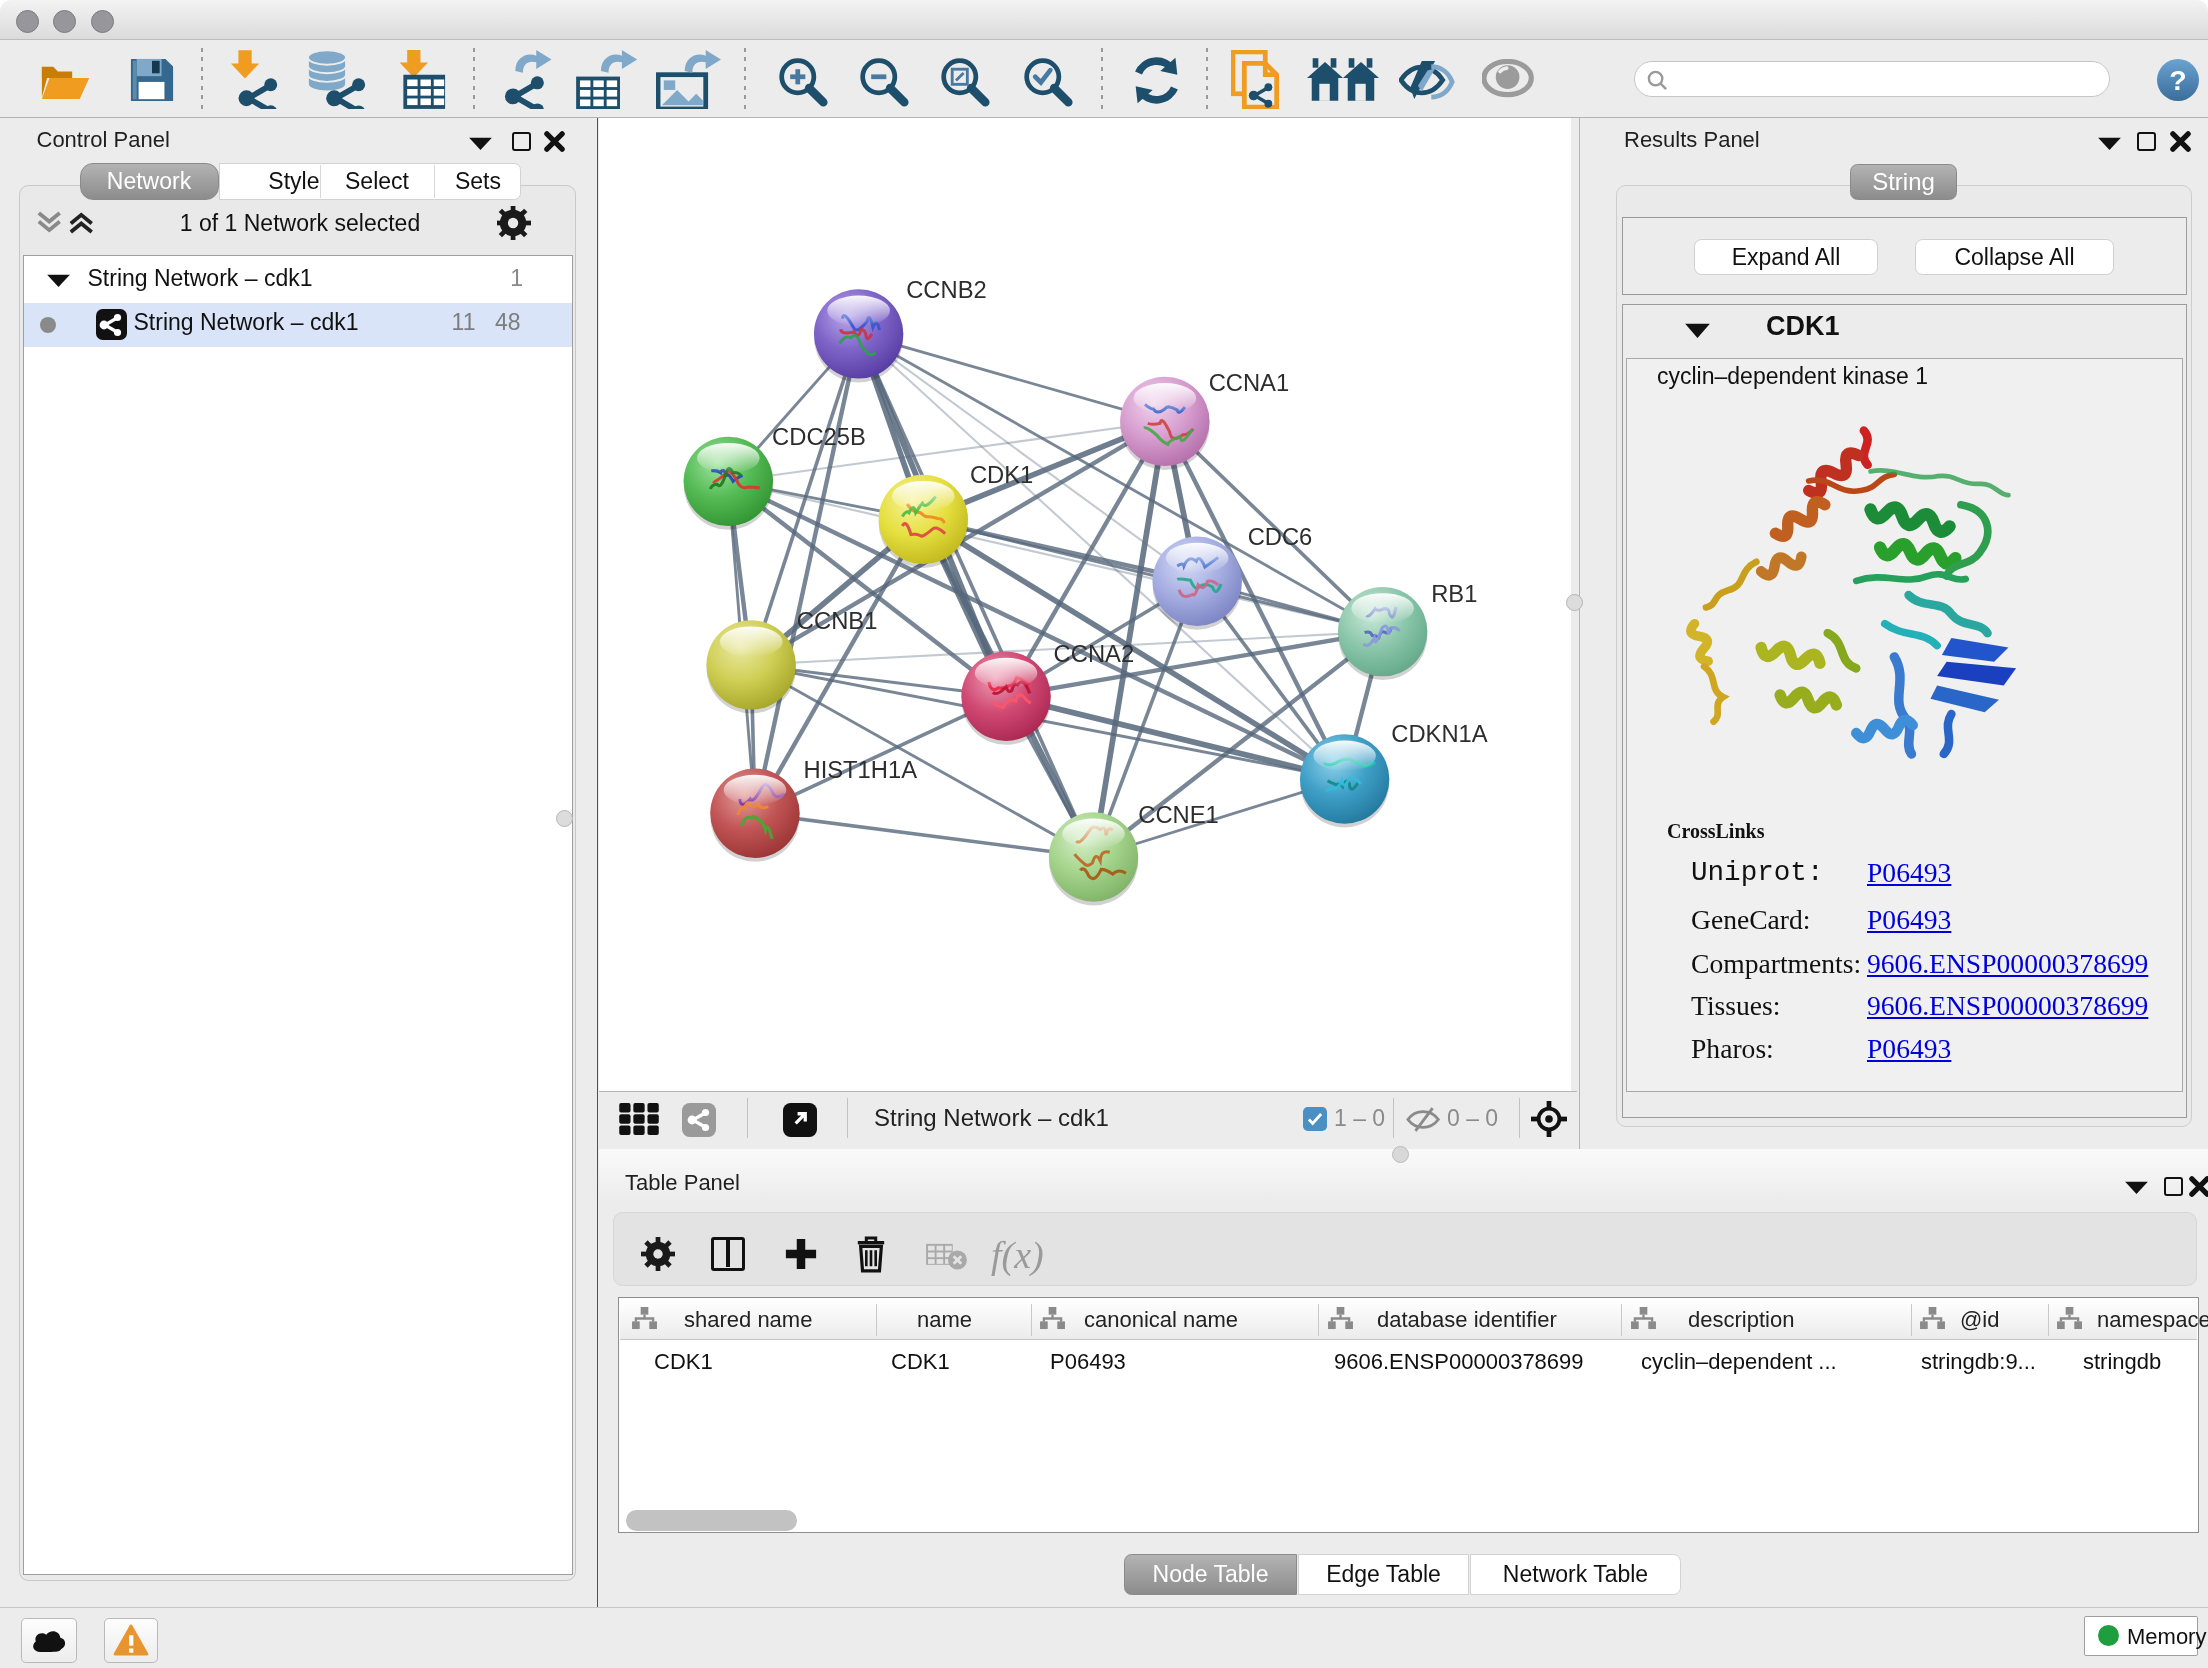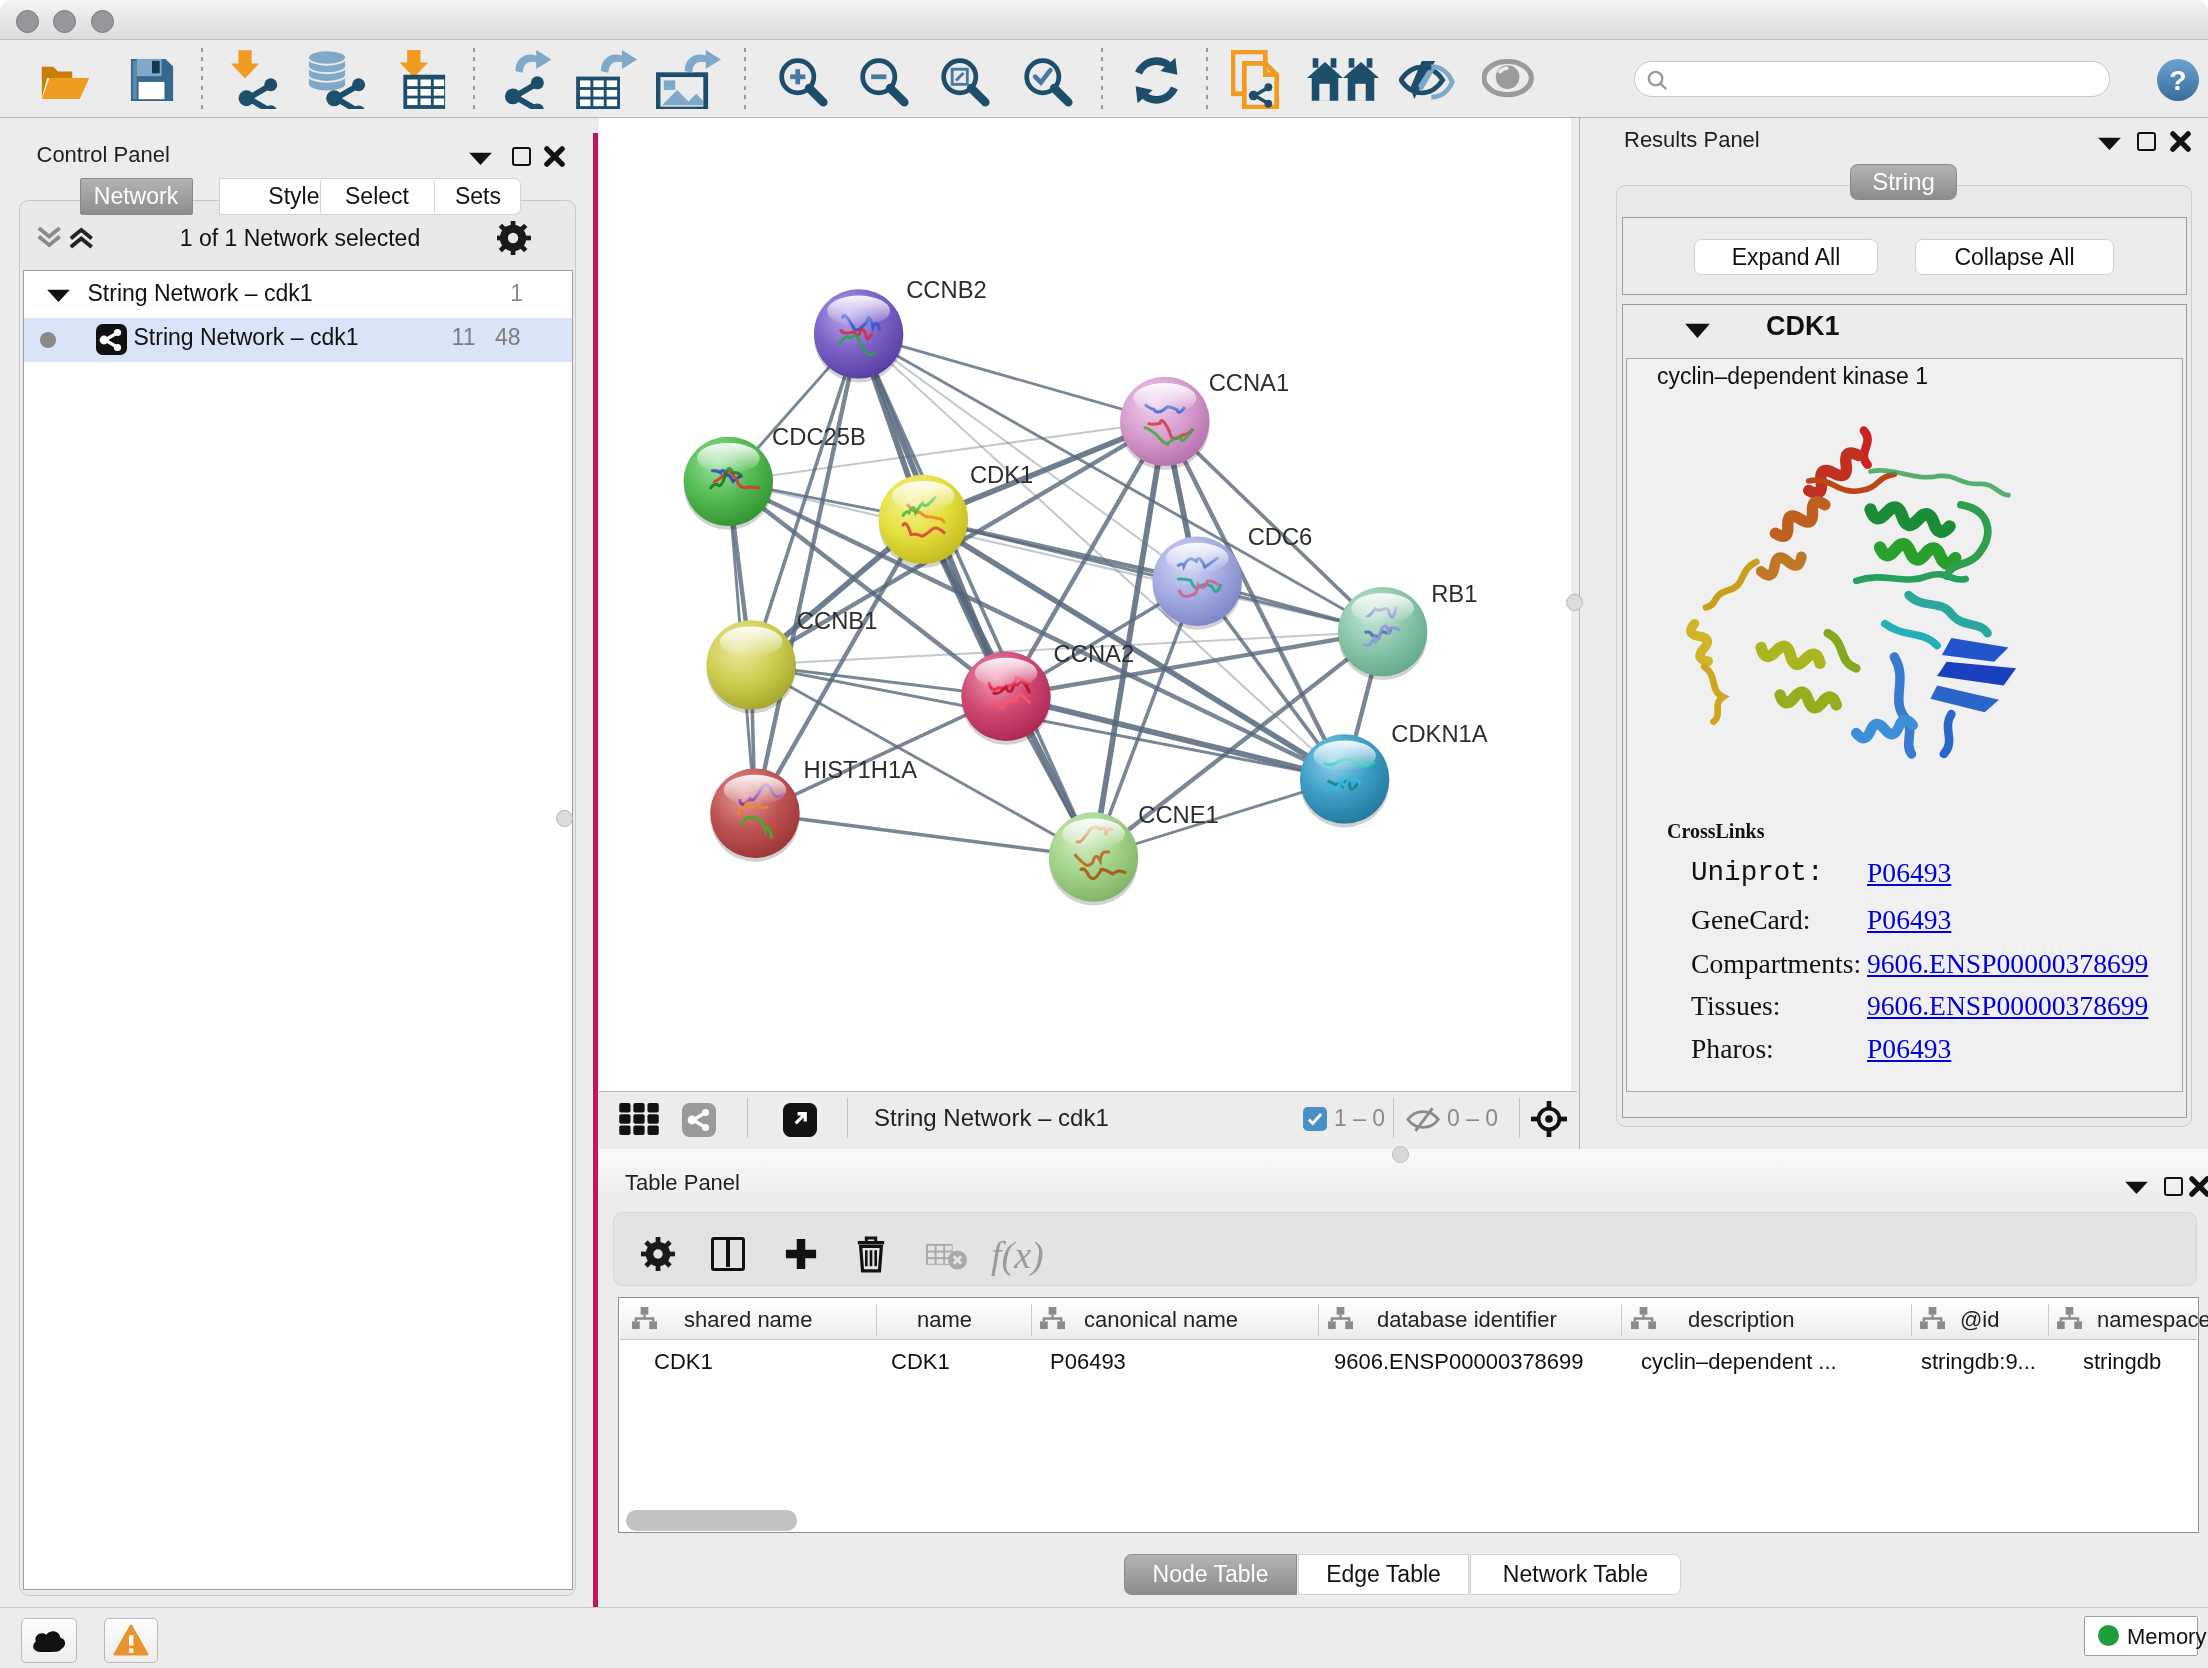--- a/index.html
+++ b/index.html
@@ -195,36 +195,36 @@
     </svg>
 <div class="abs" style="left:1634px;top:21px;width:476px;height:36px;background:#fff;border:1.9px solid #c6c6c6;border-radius:18px;">
 <svg class="abs" style="left:11.4px;top:6.7px" width="23" height="23" viewBox="0 0 24 24">
         <circle cx="10" cy="10" r="7" fill="none" stroke="#9a9a9a" stroke-width="2.5"></circle>
         <line x1="15" y1="15" x2="21" y2="21" stroke="#9a9a9a" stroke-width="2.5"></line>
       </svg>
     </div>
 <div class="abs" style="left:2157px;top:19px;width:42px;height:42px;border-radius:50%;background:linear-gradient(#6ba3d0,#3a6d9c);color:#fff;font-size:28.5px;font-weight:bold;text-align:center;line-height:42px;">?</div>
 </div>
 <div class="abs" style="left:0;top:118px;width:2208px;height:1489px;background:#ececec;"></div>
-<div class="abs" style="left:9.5px;top:133px;width:588px;height:1489px;background:#ececec;border-right:5px solid #be185d;">
+<div class="abs" style="left:9.5px;top:118px;width:588px;height:1489px;background:#ececec;border-right:1px solid #be185d;">
 <div class="abs ptxt" style="left:27px;top:8.6px;">Control Panel</div>
 <svg class="abs" style="left:458px;top:17px" width="25" height="17" viewBox="0 0 26 18">
       <path d="M1 3 L25 3 L13 16 Z" fill="#111"></path>
     </svg>
     <div class="abs" style="left:502px;top:14.3px;width:19px;height:19px;border:2.9px solid #111;border-radius:2.9px;"></div>
     <svg class="abs" style="left:534px;top:13.3px" width="21" height="21" viewBox="0 0 22 22">
       <path d="M3 3 L19 19 M19 3 L3 19" stroke="#111" stroke-width="5.5" stroke-linecap="round"></path>
     </svg>
 <div class="abs whitetab" style="left:209px;top:45px;width:302px;height:37px;border-radius:0 6.7px 6.7px 0;font-size:23px;line-height:35px;"></div>
 <div class="abs" style="left:310px;top:47px;width:1px;height:33px;background:#d8d8d8;z-index:6;"></div>
 <div class="abs" style="left:424px;top:47px;width:1px;height:33px;background:#d8d8d8;z-index:6;"></div>
 <div class="abs" style="left:210px;top:45px;width:100px;z-index:6;font-size:23px;text-align:right;line-height:37px;color:#111;">Style</div>
 <div class="abs" style="left:311px;top:45px;width:113px;z-index:6;font-size:23px;text-align:center;line-height:37px;color:#111;">Select</div>
 <div class="abs" style="left:425px;top:45px;width:87px;z-index:6;font-size:23px;text-align:center;line-height:37px;color:#111;">Sets</div>
-<div class="abs graytab" style="left:70px;top:45px;width:113px;height:37px;border-radius:2px;font-size:23px;color:#fff;text-align:center;line-height:35px;">Network</div>
+<div class="abs graytab" style="left:70px;top:45px;width:139px;height:37px;border-radius:13px;font-size:23px;color:#fff;text-align:center;line-height:35px;">Network</div>
 <div class="abs" style="left:9.5px;top:67px;width:557px;height:1396px;background:#e9e9e9;border:1px solid #c8c8c8;border-radius:9.5px;"></div>
 <svg class="abs" style="left:25px;top:91px" width="28.5" height="27" viewBox="0 0 30 28">
       <g stroke="#8a8a8a" stroke-width="4" fill="none">
         <path d="M4 4 L15 13 L26 4"></path>
         <path d="M4 13 L15 22 L26 13"></path>
       </g>
     </svg>
 <svg class="abs" style="left:57px;top:91px" width="28.5" height="27" viewBox="0 0 30 28">
       <g stroke="#222" stroke-width="4" fill="none">
         <path d="M4 24 L15 15 L26 24"></path>

